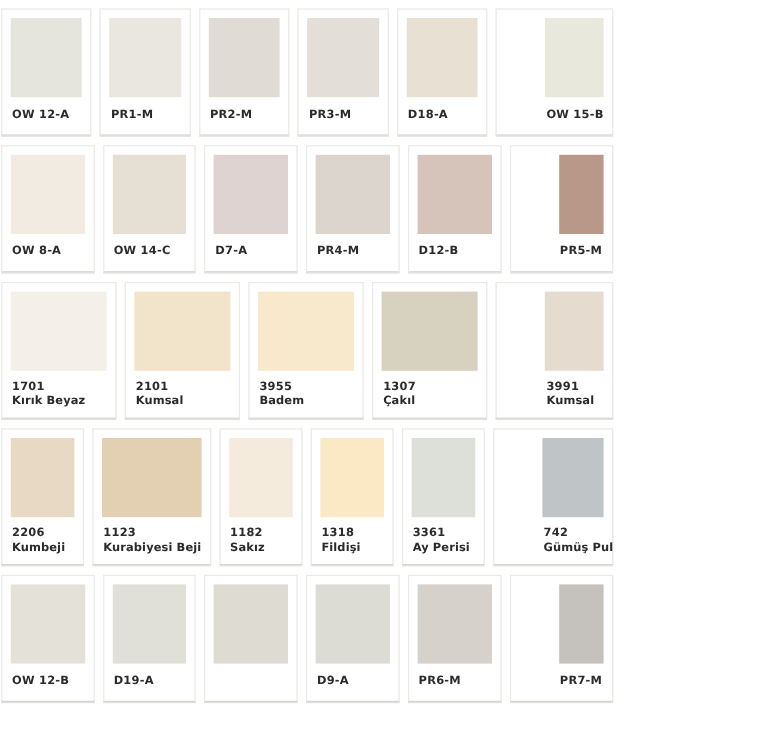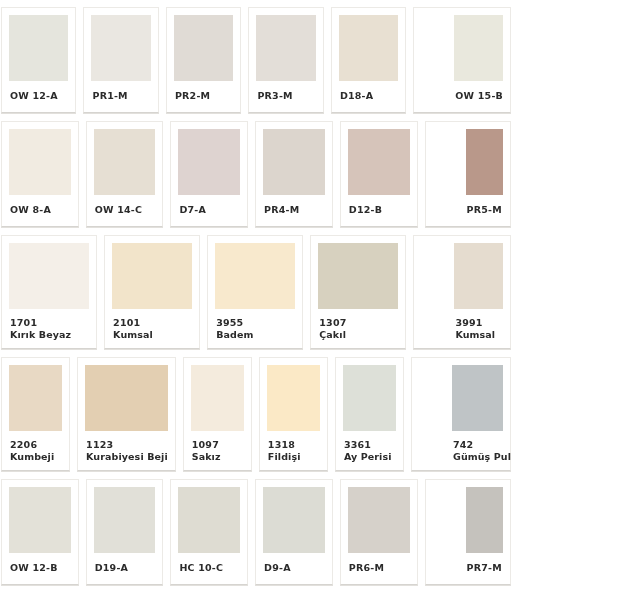--- a/index.html
+++ b/index.html
@@ -203,21 +203,21 @@
       <div class="card">
         <div class="swatch" style="background-color: rgb(227, 207, 178);"></div>
         <div class="labels">
           <div class="code">1123</div>
           <div class="name">Kurabiyesi Beji</div>
         </div>
       </div>
       <div class="card">
         <div class="swatch" style="background-color: rgb(244, 235, 221);"></div>
         <div class="labels">
-          <div class="code">1097</div>
+          <div class="code">1182</div>
           <div class="name">Sakız</div>
         </div>
       </div>
       <div class="card">
         <div class="swatch" style="background-color: rgb(251, 233, 198);"></div>
         <div class="labels">
           <div class="code">1318</div>
           <div class="name">Fildişi</div>
         </div>
       </div>
@@ -244,23 +244,20 @@
         </div>
       </div>
       <div class="card">
         <div class="swatch" style="background-color: rgb(225, 224, 216);"></div>
         <div class="labels">
           <div class="code">D19-A</div>
         </div>
       </div>
       <div class="card">
         <div class="swatch" style="background-color: rgb(222, 220, 210);"></div>
-        <div class="labels">
-          <div class="code">HC 10-C</div>
-        </div>
       </div>
       <div class="card">
         <div class="swatch" style="background-color: rgb(220, 220, 212);"></div>
         <div class="labels">
           <div class="code">D9-A</div>
         </div>
       </div>
       <div class="card">
         <div class="swatch" style="background-color: rgb(214, 209, 202);"></div>
         <div class="labels">

